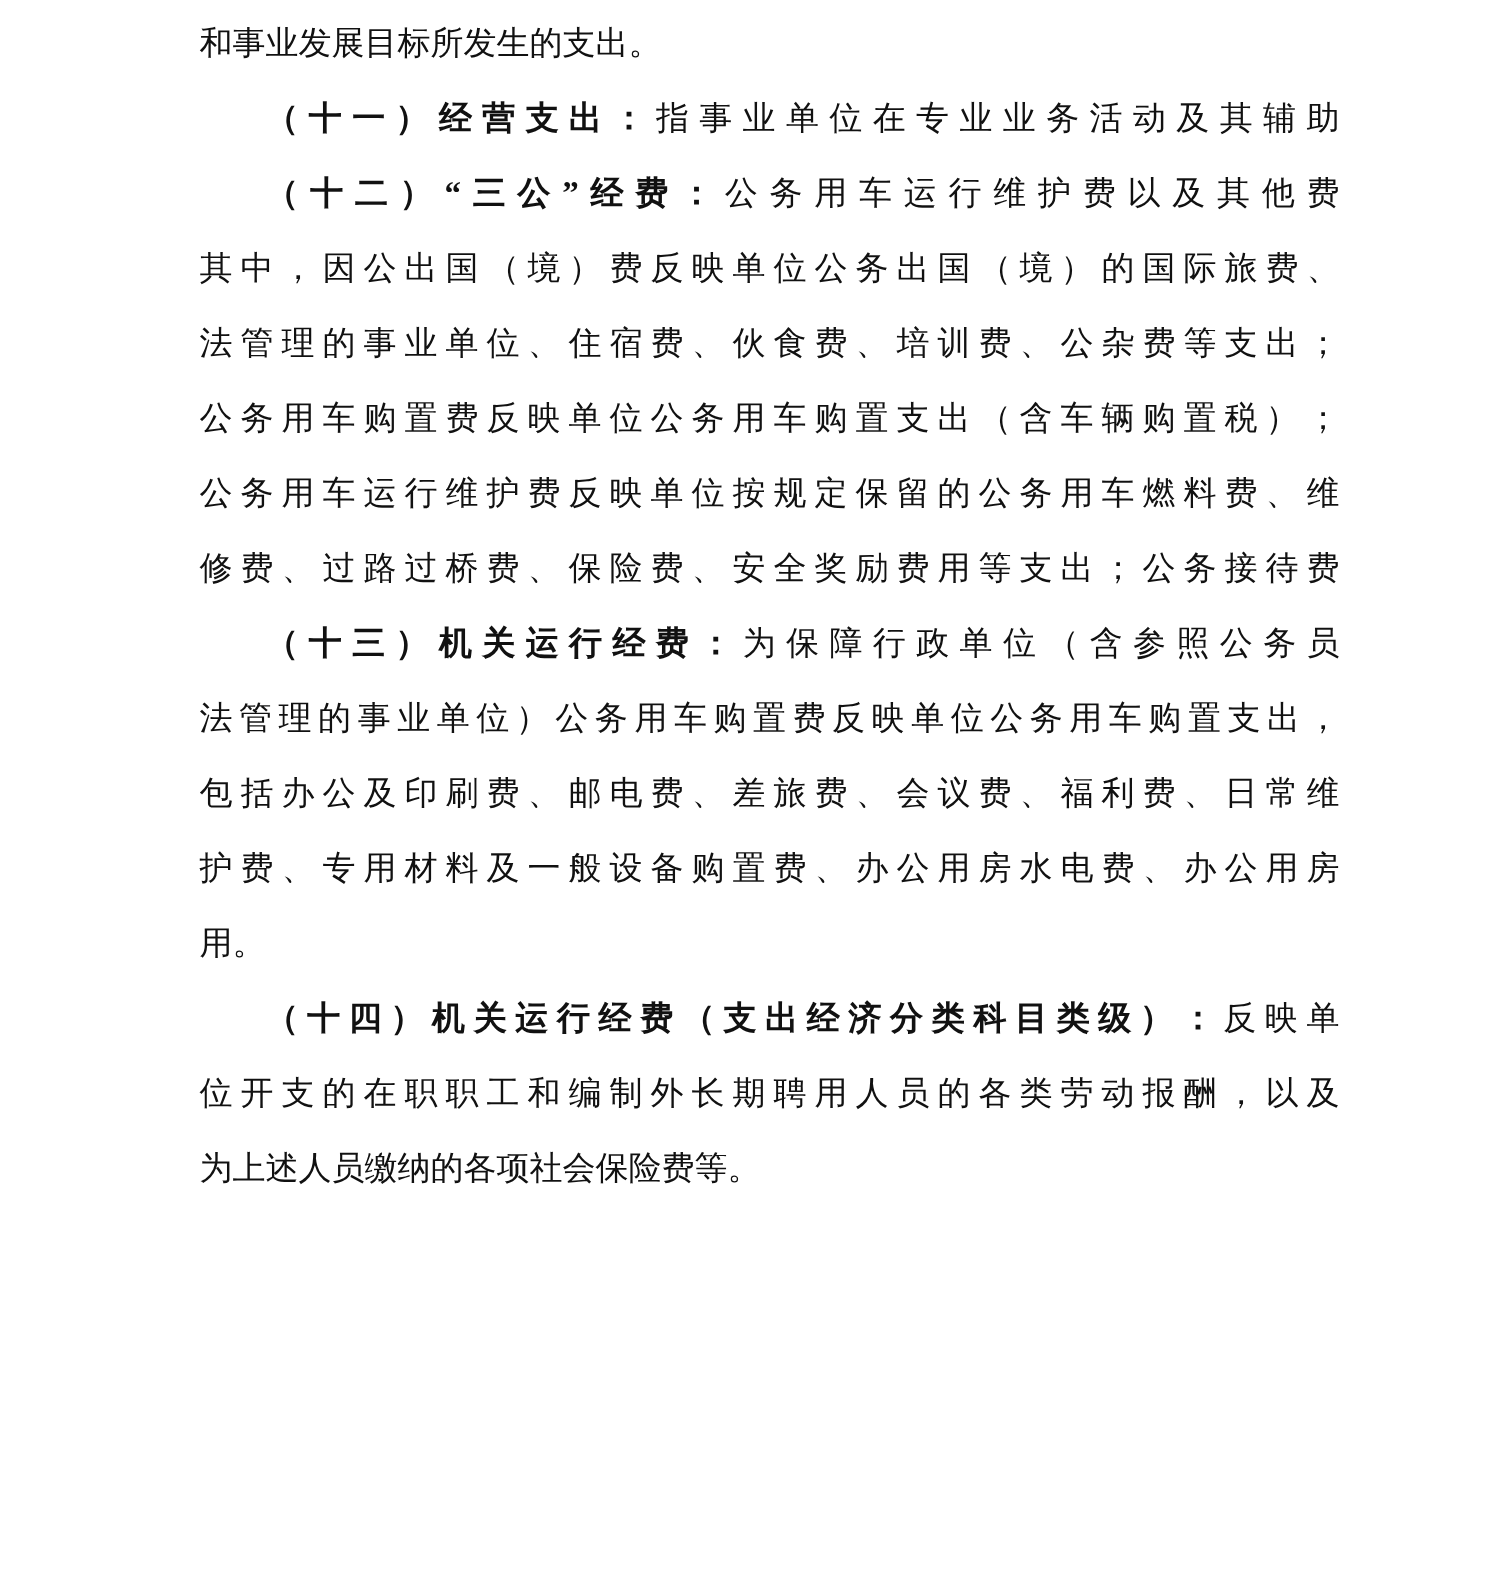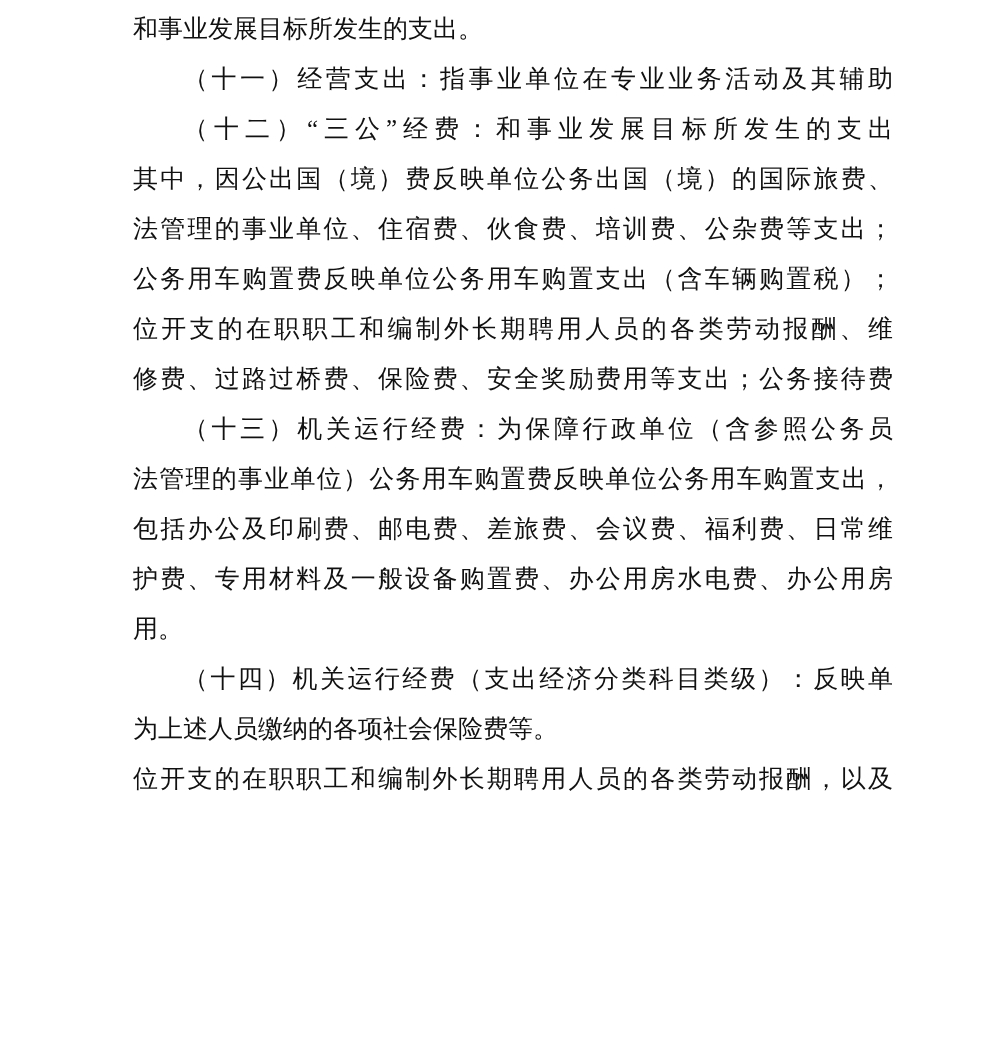--- a/index.html
+++ b/index.html
@@ -21,74 +21,74 @@
     padding: 4px 0 0 133px;
     background: #ffffff;
   }
   .textblock {
     width: 760px;
   }
   .line {
     width: 760px;
     height: 50px;
     line-height: 50px;
-    font-size: 25px;
+    font-size: 22px;
     text-align: justify;
     white-space: nowrap;
     letter-spacing: 0;
   }
   .line.fill {
     text-align-last: justify;
     -moz-text-align-last: justify;
     text-justify: inter-character;
   }
   .line.indent {
     text-indent: 2em;
   }
   .lead {
-    font-weight: 400;
+    font-weight: 700;
   }
 </style>
 </head>
 <body>
 
 <div class="page">
   <div class="textblock">
 
     <div class="line"><b class="lead"></b><span>和事业发展目标所发生的支出。</span></div>
 
     <div class="line indent fill"><b class="lead">（十一）经营支出：</b><span>指事业单位在专业业务活动及其辅助</span></div>
 
 
-    <div class="line indent fill"><b class="lead">（十二）“三公”经费：</b><span>和事业发展目标所发生的支出</span></div>
+    <div class="line indent fill"><b class="lead">（十二）“三公”经费：</b><span>公务用车运行维护费以及其他费</span></div>
 
 
     <div class="line fill"><b class="lead"></b><span>其中，因公出国（境）费反映单位公务出国（境）的国际旅费、</span></div>
 
     <div class="line fill"><b class="lead"></b><span>法管理的事业单位、住宿费、伙食费、培训费、公杂费等支出；</span></div>
 
     <div class="line fill"><b class="lead"></b><span>公务用车购置费反映单位公务用车购置支出（含车辆购置税）；</span></div>
 
-    <div class="line fill"><b class="lead"></b><span>位开支的在职职工和编制外长期聘用人员的各类劳动报酬、维</span></div>
+    <div class="line fill"><b class="lead"></b><span>公务用车运行维护费反映单位按规定保留的公务用车燃料费、维</span></div>
 
     <div class="line fill"><b class="lead"></b><span>修费、过路过桥费、保险费、安全奖励费用等支出；公务接待费</span></div>
 
 
     <div class="line indent fill"><b class="lead">（十三）机关运行经费：</b><span>为保障行政单位（含参照公务员</span></div>
 
     <div class="line fill"><b class="lead"></b><span>法管理的事业单位）公务用车购置费反映单位公务用车购置支出，</span></div>
 
     <div class="line fill"><b class="lead"></b><span>包括办公及印刷费、邮电费、差旅费、会议费、福利费、日常维</span></div>
 
     <div class="line fill"><b class="lead"></b><span>护费、专用材料及一般设备购置费、办公用房水电费、办公用房</span></div>
 
 
     <div class="line"><b class="lead"></b><span>用。</span></div>
 
     <div class="line indent fill"><b class="lead">（十四）机关运行经费（支出经济分类科目类级）：</b><span>反映单</span></div>
 
+    <div class="line fill"><b class="lead"></b><span>位开支的在职职工和编制外长期聘用人员的各类劳动报酬，以及</span></div>
+
     <div class="line"><b class="lead"></b><span>为上述人员缴纳的各项社会保险费等。</span></div>
-
-    <div class="line fill"><b class="lead"></b><span>位开支的在职职工和编制外长期聘用人员的各类劳动报酬，以及</span></div>
 
 
   </div>
 </div>
 
 </body></html>

